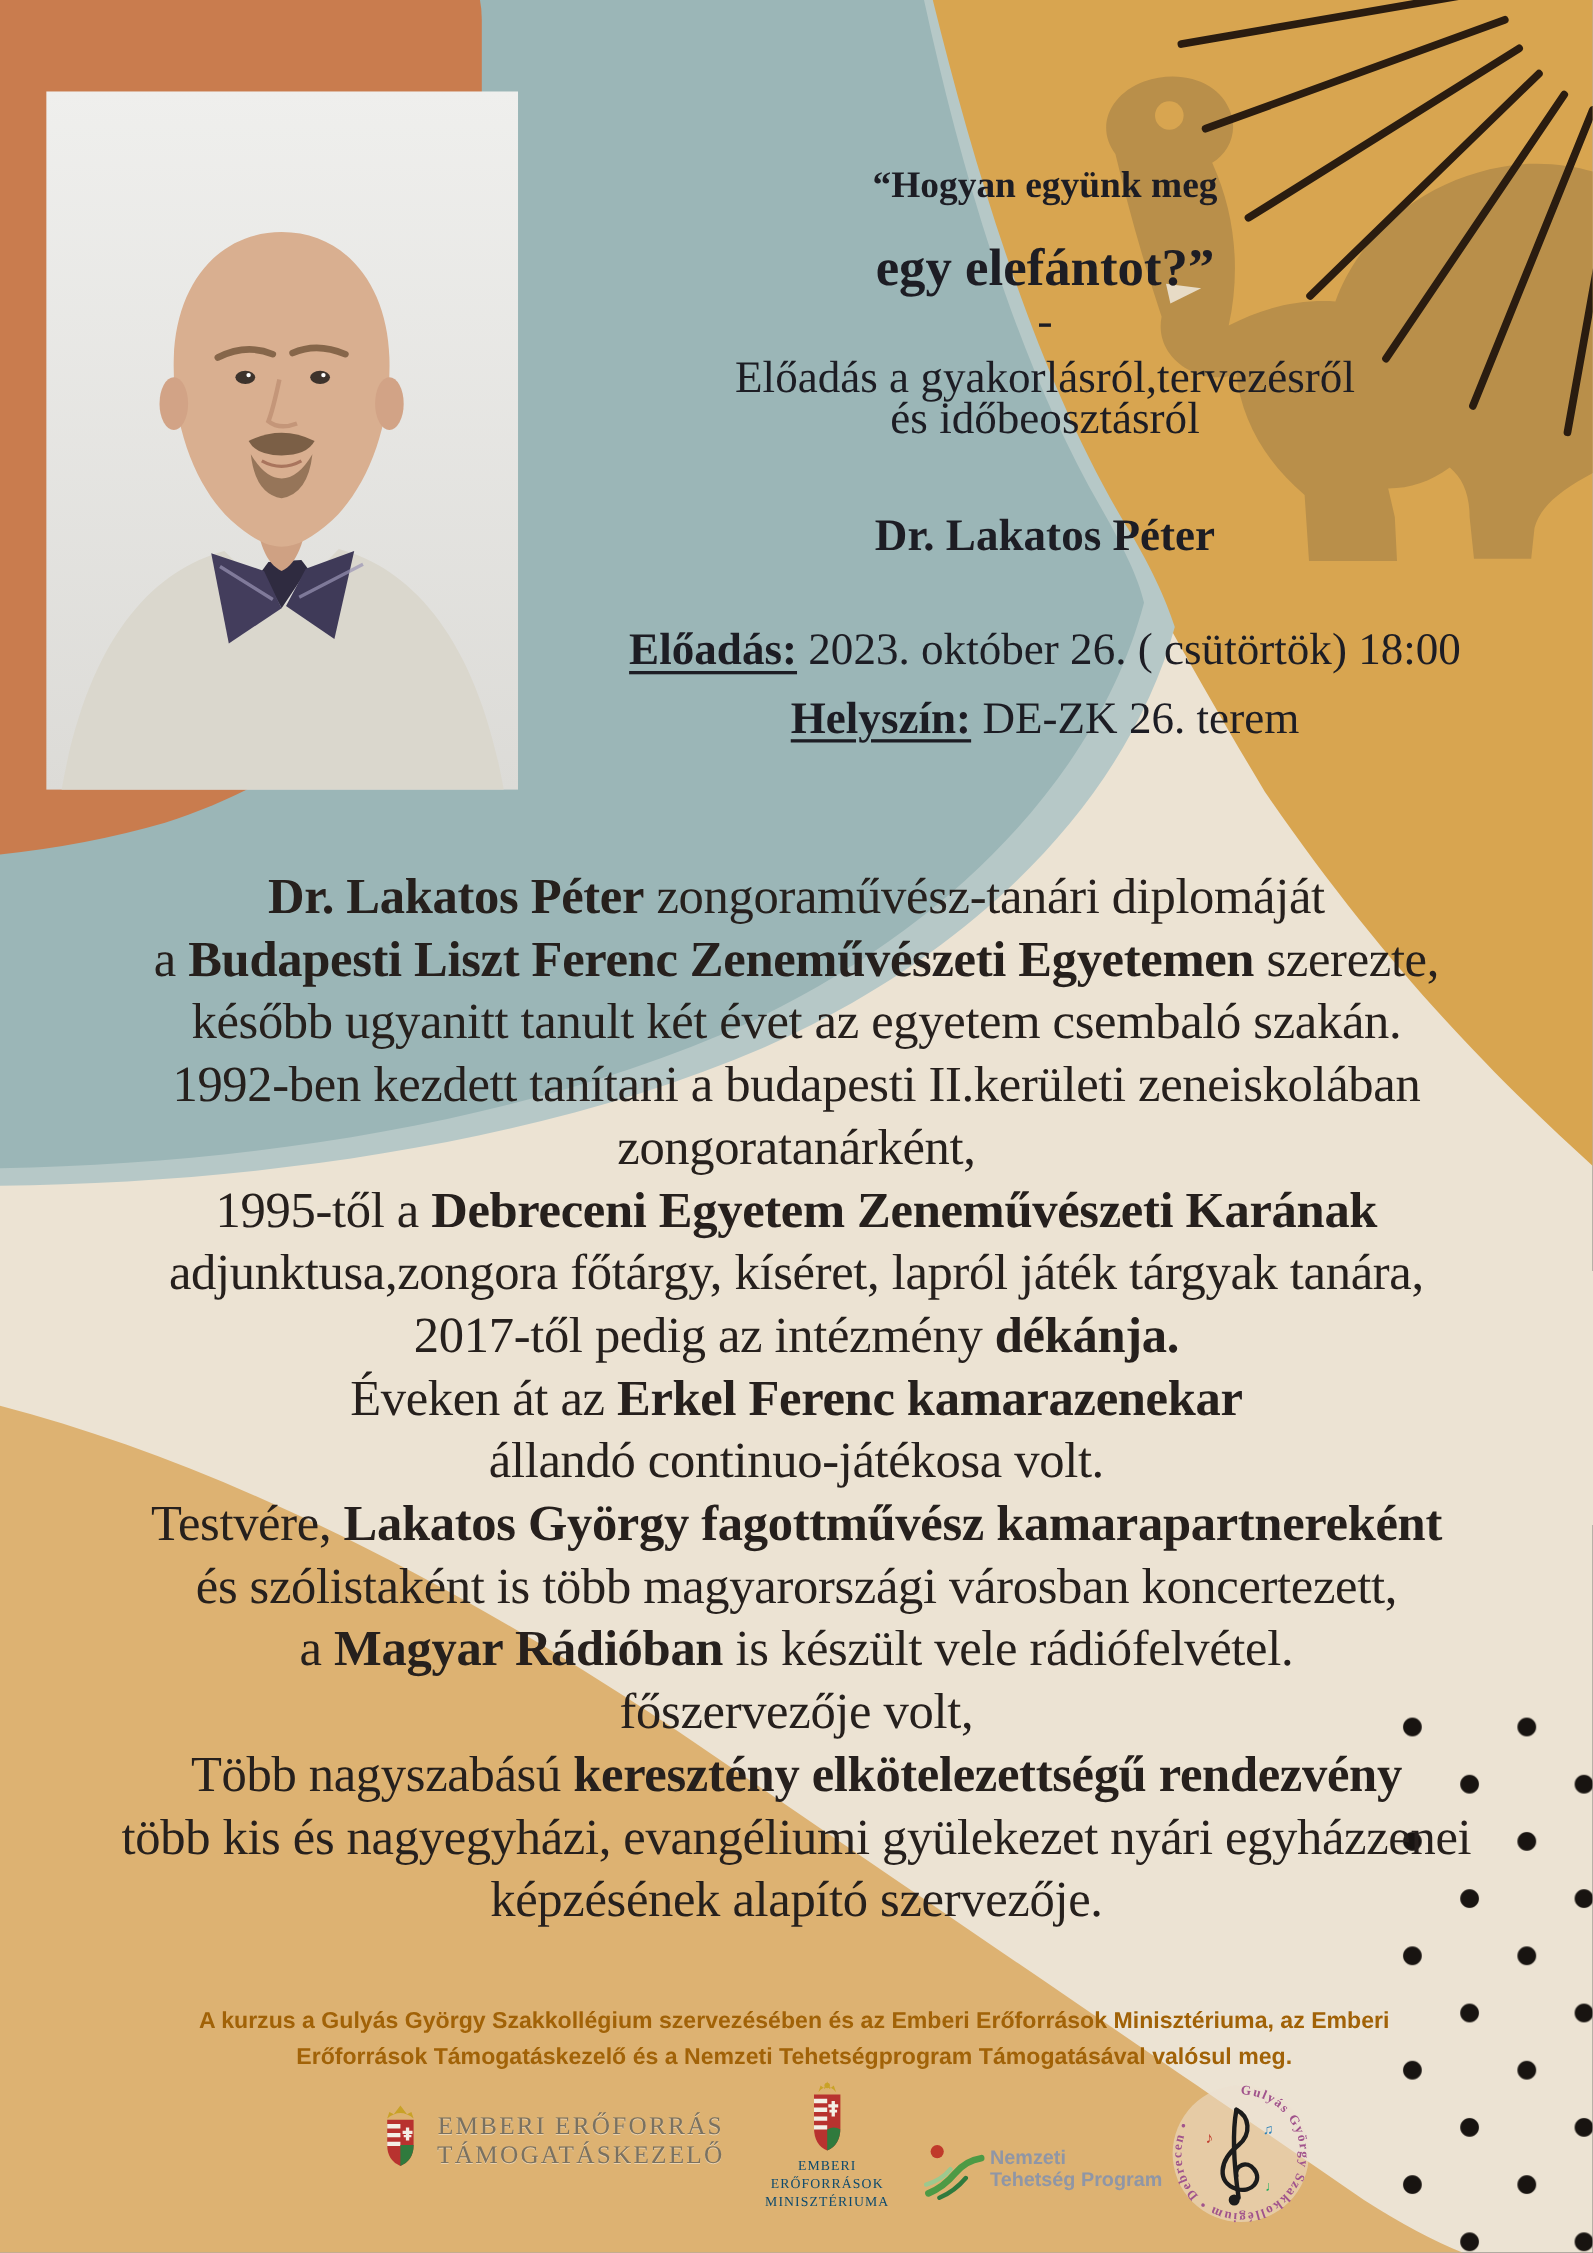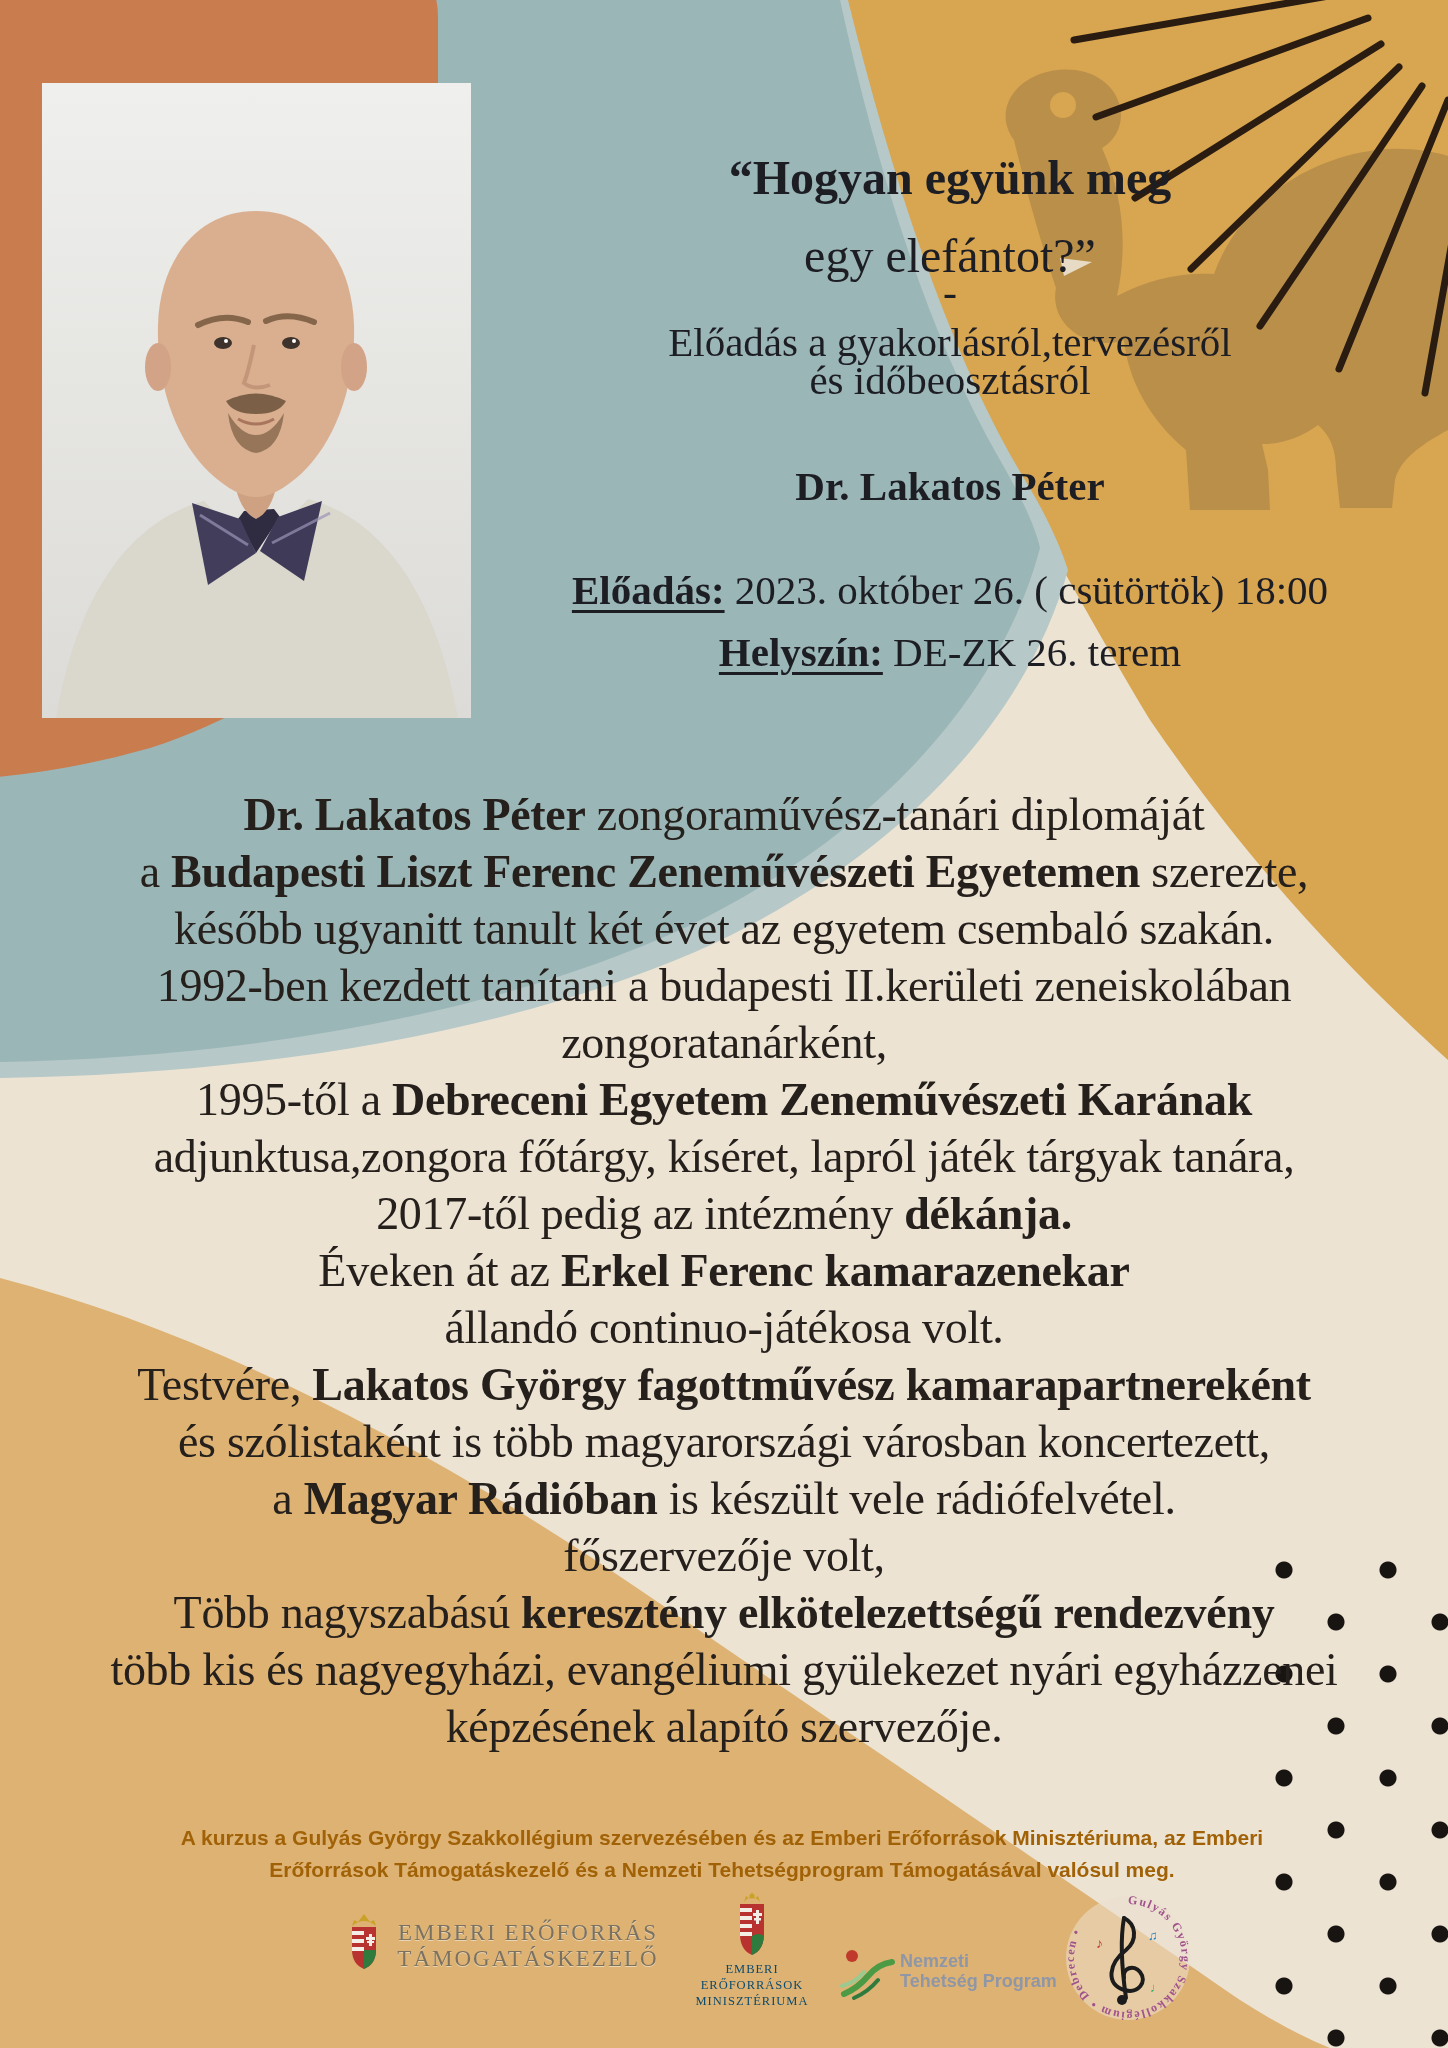--- a/index.html
+++ b/index.html
@@ -17,22 +17,22 @@
     background-image:
       radial-gradient(circle, #181411 8px, transparent 9px),
       radial-gradient(circle, #181411 8px, transparent 9px);
     background-size:104px 104px,104px 104px;
     background-position:36px 25px,88px 77px;
   }
 
   
   .header{position:absolute;left:460px;top:0;width:980px;text-align:center;color:#1d1d24;}
   .hl{position:absolute;left:0;width:100%;white-space:nowrap;}
-  .title1{top:150px;font-size:48px;font-weight:700;}
-  .title2{top:228px;font-size:48px;font-weight:400;}
+  .title1{top:150px;font-size:34px;font-weight:700;}
+  .title2{top:216px;font-size:48px;font-weight:700;}
   .dash  {top:268px;font-size:42px;}
   .sub1  {top:318px;font-size:41px;}
   .sub2  {top:356px;font-size:41px;}
   .speaker{top:462px;font-size:41px;font-weight:700;}
   .when  {top:566px;font-size:41px;}
   .where {top:628px;font-size:41px;}
   .lbl{font-weight:700;text-decoration:underline;text-decoration-thickness:3px;text-underline-offset:6px;}
 
   
   .bio{

